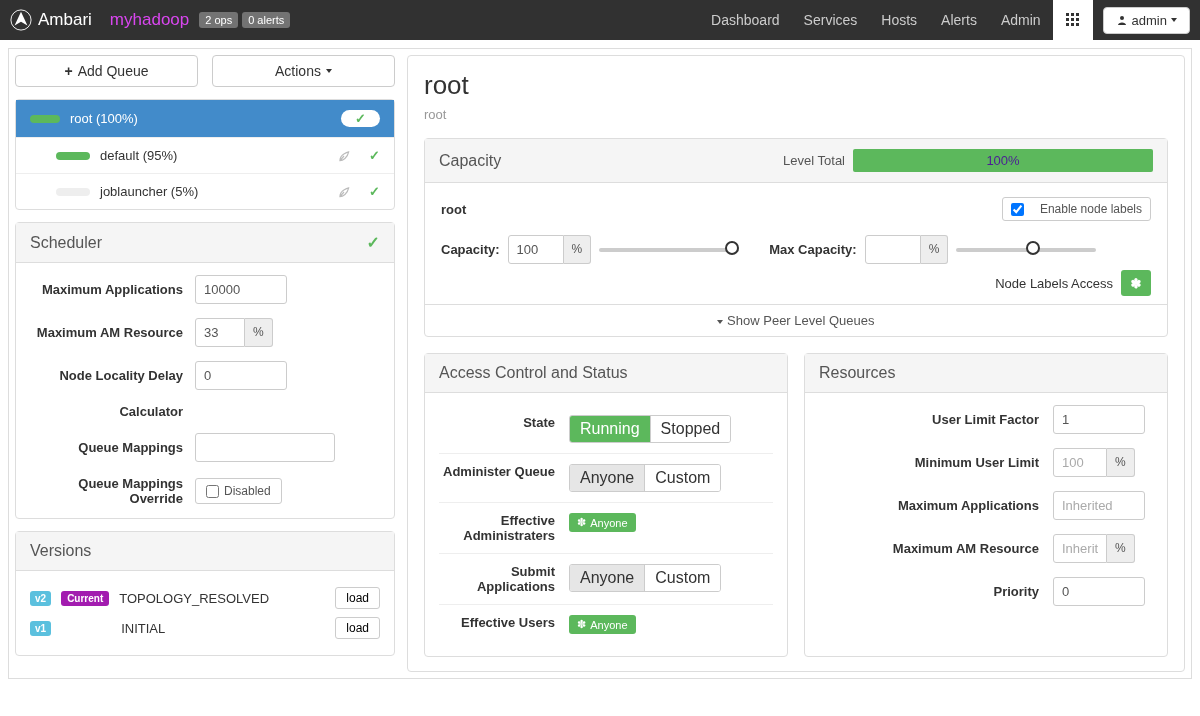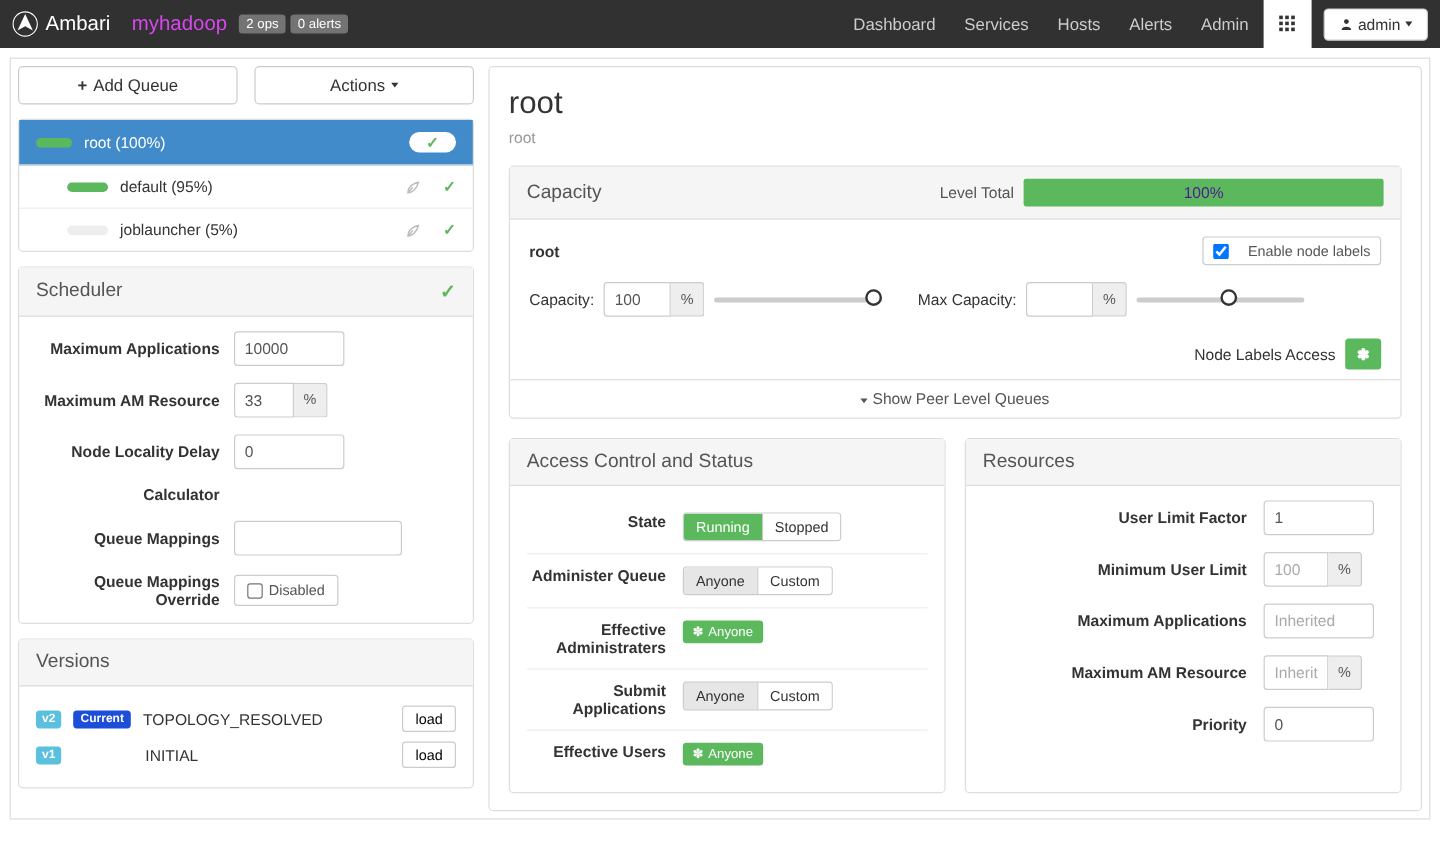--- a/index.html
+++ b/index.html
@@ -44,56 +44,56 @@
 .input { border: 1px solid #ccc; border-radius: 3px; padding: 6px 8px; font-size: 13px; width: 92px; background:#fff; color:#555;}
 .input.wide { width: 140px; }
 .input-group { display: flex; }
 .input-group .input { border-top-right-radius: 0; border-bottom-right-radius: 0; }
 .input-group .addon { border: 1px solid #ccc; border-left: none; background: #eee; padding: 6px 8px; border-radius: 0 3px 3px 0; font-size:12px; color:#555;}
 .select { border: 1px solid #ccc; border-radius: 3px; padding: 6px 8px; width: 150px; display:flex; justify-content:space-between; align-items:center; color:#555; font-size:12px;}
 .checkbox-pill { border: 1px solid #ccc; border-radius: 3px; padding: 5px 10px; display:inline-flex; align-items:center; gap:5px; font-size:12px; color:#555;}
 
 .version-row { display:flex; align-items:center; gap:10px; padding: 4px 0;}
 .vtag { background:#5bc0de; color:#fff; font-size:10px; padding:2px 5px; border-radius:3px; font-weight:bold;}
-.vcurrent { background:#1d4ed8; color:#fff; font-size:10px; padding:2px 6px; border-radius:3px; font-weight:bold;}
+.vcurrent { background:#a21caf; color:#fff; font-size:10px; padding:2px 6px; border-radius:3px; font-weight:bold;}
 .vload { border:1px solid #ccc; border-radius:3px; padding:3px 10px; font-size:12px; margin-left:auto; background:#fff;}
 
 .main h1 { font-size: 26px; font-weight: normal; color:#333; }
 .crumb { color: #989898; font-size: 13px; margin: 6px 0 16px; }
 
 .cap-header { display:flex; align-items:center; }
 .cap-header .lt { margin-left:auto; margin-right:8px; color:#555; font-size:13px;}
 .cap-bar { flex:0 0 300px; background:#5cb85c; color:#4c1d95; text-align:center; padding:4px 0; border-radius:2px; font-size:13px;}
 
 .cap-body { padding: 14px 16px 8px; }
 .cap-row1 { display:flex; justify-content:space-between; align-items:center; margin-bottom:14px;}
 .cap-row1 .rootlbl { font-weight:bold;}
 .enable-labels { border:1px solid #ccc; border-radius:3px; padding:4px 8px; font-size:12px; color:#555; display:inline-flex; align-items:center; gap:16px;}
 
 .cap-sliders { display:flex; gap:30px; align-items:center; }
 .cap-slider-group { display:flex; align-items:center; gap:8px; }
-.cap-slider-group .slbl { color:#333; }
+.cap-slider-group .slbl { color:#333;font-weight:bold; }
 .slider { width:140px; height:4px; background:#ccc; position:relative; border-radius:2px;}
 .slider .thumb { width:14px; height:14px; border:2px solid #333; background:#fff; border-radius:50%; position:absolute; top:-7px; }
 
-.node-labels-row { text-align:right; margin-top:18px; font-size:13px; color:#333; display:flex; justify-content:flex-end; align-items:center; gap:8px;}
+.node-labels-row { text-align:right; margin-top:6px; font-size:13px; color:#333; display:flex; justify-content:flex-end; align-items:center; gap:8px;}
 .green-addbtn { background:#5cb85c; color:#fff; border-radius:3px; width:30px; height:26px; display:inline-flex; align-items:center; justify-content:center; font-weight:bold;}
 
 .peer-row { border-top:1px solid #ddd; text-align:center; padding:8px; font-size:13px; color:#555;}
 
 .two-col { display:flex; gap:16px; margin-top:16px;}
 .two-col .panel { flex:1; }
 
 .acs-row { display:flex; align-items:flex-start; padding:10px 0; border-bottom:1px solid #eee;}
 .acs-row:last-child{border-bottom:none;}
 .acs-row .albl { width:130px; text-align:right; padding-right:14px; font-weight:bold; color:#333; font-size:13px;}
 .acs-row .actl { flex:1;}
 
 .btn-group { display:inline-flex; border:1px solid #ccc; border-radius:3px; overflow:hidden;}
-.btn-group .bg-btn { padding:4px 10px; font-size:12px; background:#fff; color:#333; cursor:pointer;}
+.btn-group .bg-btn { padding:4px 10px; font-size:16px; background:#fff; color:#333; cursor:pointer;}
 .btn-group .bg-btn.active-green { background:#5cb85c; color:#fff;}
 .btn-group .bg-btn.active-grey { background:#e6e6e6;}
 .btn-group .bg-btn + .bg-btn { border-left:1px solid #ccc;}
 
 .green-label { background:#5cb85c; color:#fff; font-size:11px; padding:3px 8px; border-radius:3px; display:inline-flex; align-items:center; gap:4px;}
 
 .res-row { display:flex; align-items:center; margin-bottom:14px;}
 .res-row .rlbl { flex:1; text-align:right; padding-right:14px; font-weight:bold; font-size:13px;}
 .res-row .rctl { width:100px;}
 .input::placeholder{color:#aaa;}

